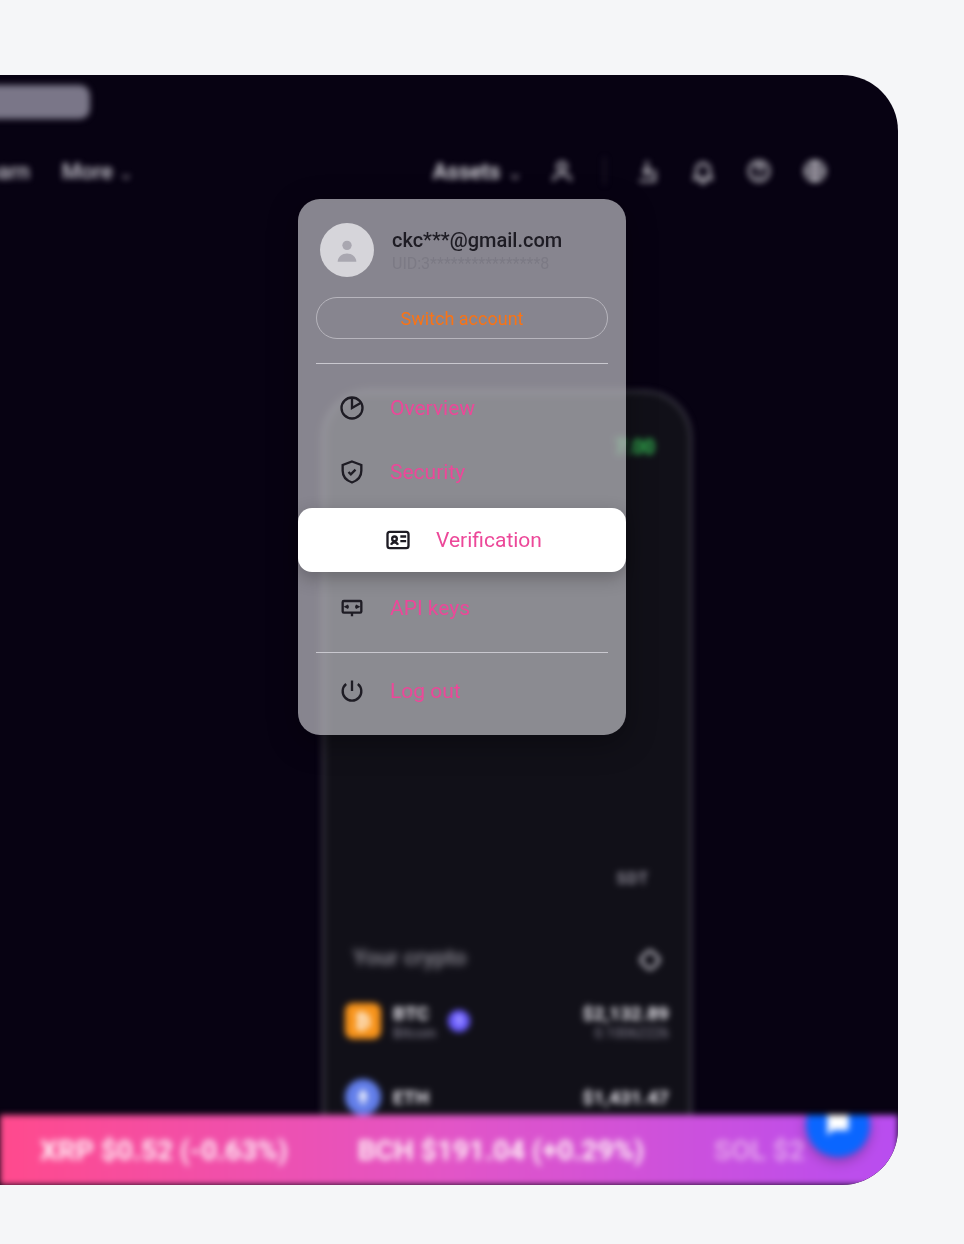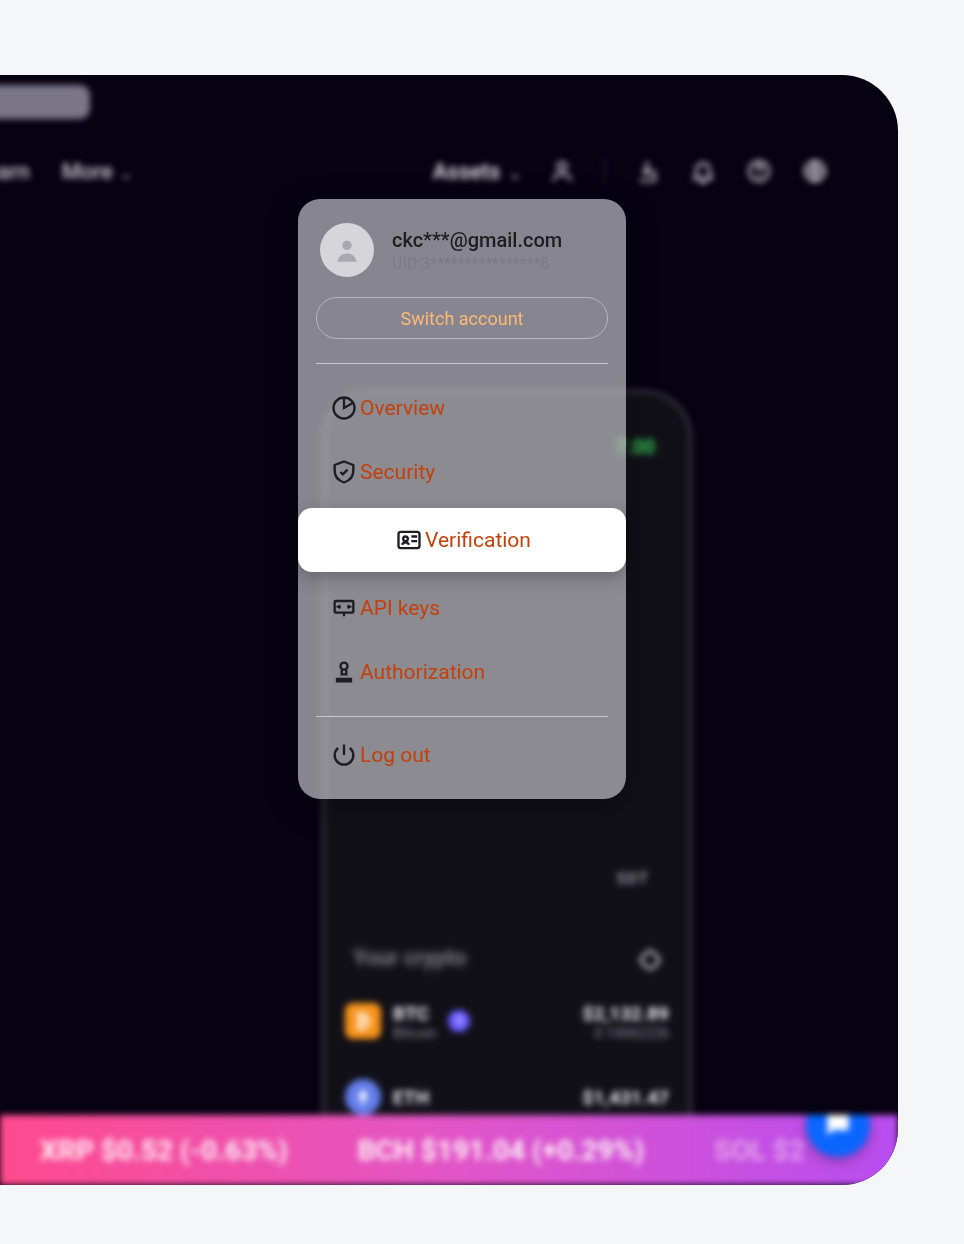--- a/index.html
+++ b/index.html
@@ -43,24 +43,24 @@
   .ticker .chat { position: absolute; right: 28px; top: -22px; width: 64px; height: 64px; background: #0a66ff; border-radius: 50%; display: flex; align-items: center; justify-content: center; box-shadow: 0 4px 12px rgba(0,0,0,.3); }
   .ticker .chat svg { width: 32px; height: 32px; fill: #fff; }
 
   
   .menu { position: absolute; left: 298px; top: 124px; width: 328px; border-radius: 22px; background: rgba(222,222,226,.6); box-shadow: 0 8px 30px rgba(0,0,0,.35); backdrop-filter: blur(2px); padding-bottom: 12px; }
   .menu-head { display: flex; align-items: center; gap: 18px; padding: 24px 22px 14px 22px; }
   .avatar { width: 54px; height: 54px; border-radius: 50%; background: #d6d5da; display: flex; align-items: center; justify-content: center; }
   .avatar svg { width: 28px; height: 28px; fill: #a9a7b0; }
   .menu-user-email { font-size: 20px; color: #1e1c24; font-weight: 500; }
   .menu-user-uid { font-size: 16px; color: #7c7a85; margin-top: 2px; }
-  .switch-btn { margin: 6px 18px 0 18px; height: 42px; border: 1.5px solid #b7b5bd; border-radius: 999px; display: flex; align-items: center; justify-content: center; color: #fdba74; font-size: 18px; }
+  .switch-btn { margin: 6px 18px 0 18px; height: 42px; border: 1.5px solid #b7b5bd; border-radius: 999px; display: flex; align-items: center; justify-content: center; color: #f97316; font-size: 18px; }
   .menu-sep { height: 1px; background: #c9c8cf; margin: 24px 18px 6px 18px; }
   .menu-list { padding: 6px 0; }
-  .menu-item { display: flex; align-items: center; padding: 16px 30px; font-size: 21px; color: #c2410c; }
+  .menu-item { display: flex; align-items: center; gap: 22px; padding: 16px 38px; font-size: 21px; color: #ec4899; }
   .menu-item .mi-icon { width: 32px; height: 32px; display: flex; align-items: center; justify-content: center; }
   .menu-item .mi-icon svg { width: 28px; height: 28px; stroke: #1e1c24; fill: none; stroke-width: 2; }
   .menu-item.lift { background: #ffffff; border-radius: 14px; margin: 4px 0; box-shadow: 0 6px 18px rgba(0,0,0,.25); position: relative; z-index: 2; justify-content: center; }
   .chev { width: 14px; height: 14px; }
   .chev svg { width: 14px; height: 14px; stroke: currentColor; fill: none; stroke-width: 2; }
 </style>
 </head>
 <body>
 
 <div class="stage">
@@ -218,29 +218,20 @@
         </div>
         <div class="menu-item">
           <span class="mi-icon">
               <svg viewBox="0 0 24 24">
                 <rect x="4" y="6" width="16" height="10" rx="1"></rect>
                 <path d="M9 10l-2 1 2 1M15 10l2 1-2 1M12 16v3"></path>
               </svg>
             </span>
           <span>API keys</span>
         </div>
-        <div class="menu-item">
-          <span class="mi-icon">
-              <svg viewBox="0 0 24 24">
-                <circle cx="12" cy="7" r="3"></circle>
-                <path d="M10 10v4h4v-4M6 18h12v2H6z"></path>
-              </svg>
-            </span>
-          <span>Authorization</span>
-        </div>
       </div>
       <div class="menu-sep" style="margin-top:6px"></div>
       <div class="menu-item">
         <span class="mi-icon">
             <svg viewBox="0 0 24 24">
               <path d="M12 3v9"></path>
               <path d="M7 6a8 8 0 1010 0"></path>
             </svg>
           </span>
         <span>Log out</span>

